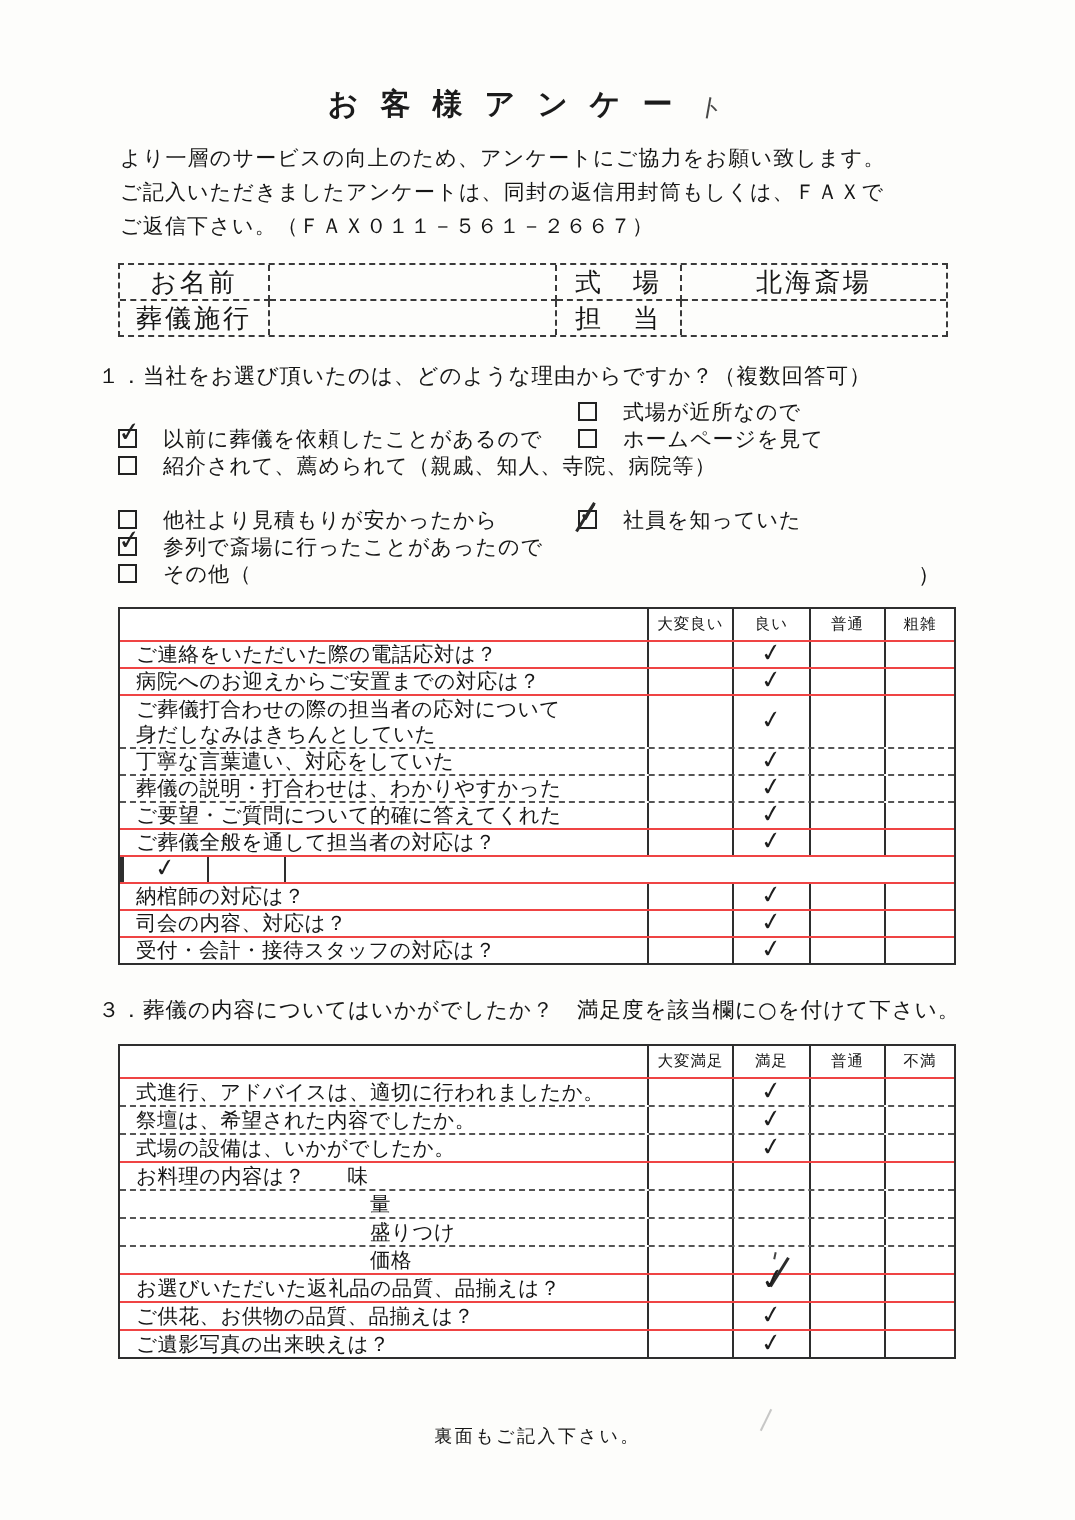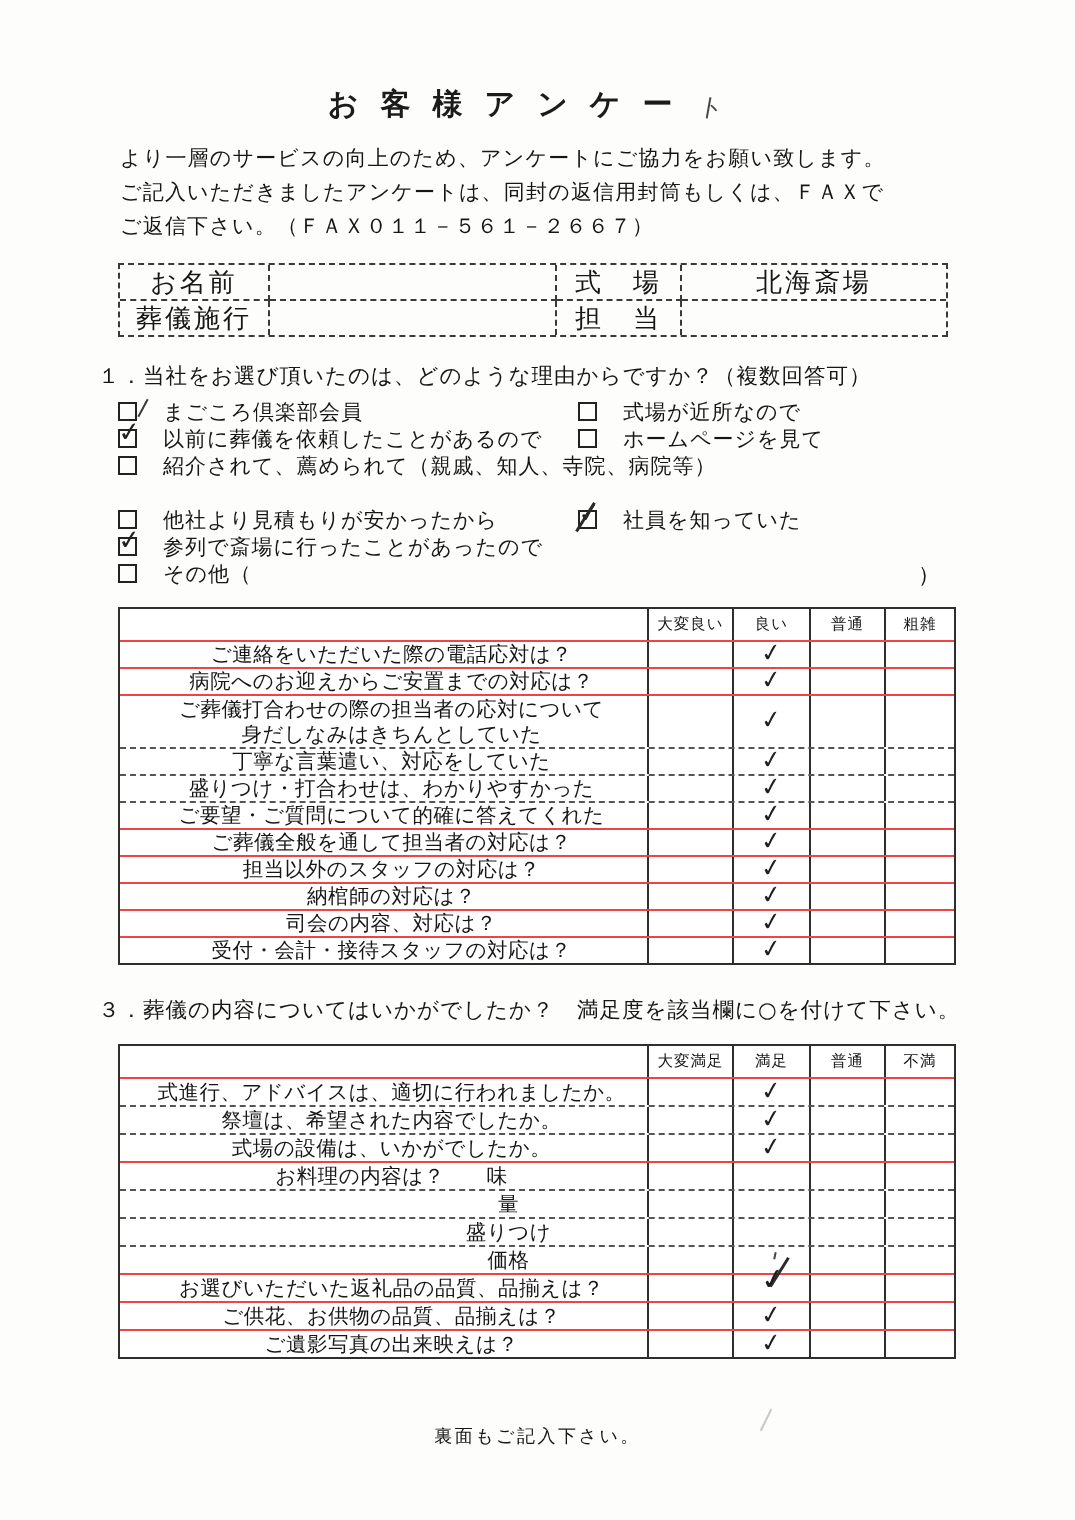--- a/index.html
+++ b/index.html
@@ -84,21 +84,21 @@
   }
   .ccell:nth-child(2){width:83px;}
   .ccell:nth-child(3){width:75px;}
   .ccell:nth-child(4){width:73px;}
   .ccell:nth-child(5){flex:1;}
   .thead{height:31px;}
   .thead .hcell{font-size:15.5px;letter-spacing:1px;}
   .q2-table .trow:not(.thead){height:25px;}
   .q2-table .trow.tall{height:51px;}
   .q3-table .trow:not(.thead){height:26px;}
-  .lab{font-size:20.5px;letter-spacing:.5px;padding-left:16px;line-height:25px;white-space:nowrap;text-align:center;}
+  .lab{font-size:20.5px;letter-spacing:.5px;padding-left:16px;line-height:25px;white-space:nowrap;}
   .lcell.indent .lab{padding-left:250px;}
   .tick{
     font-size:25px;color:#1e1e1e;line-height:1;
     transform:rotate(-8deg) translateY(-2px);z-index:2;
   }
   .tick.up{font-size:29px;transform:translate(2px,-9px) rotate(-10deg);}
   .tick.faint{
     width:2.5px;height:34px;background:#2c2c2c;
     transform:translate(8px,12px) rotate(32deg);
   }
@@ -140,26 +140,20 @@
     <div class="info-cell">北海斎場</div>
     <div class="info-cell">葬儀施行</div>
     <div class="info-cell"></div>
     <div class="info-cell">担　当</div>
     <div class="info-cell"></div>
   </div>
 
   <div class="q-heading q1-heading">１．当社をお選び頂いたのは、どのような理由からですか？（複数回答可）</div>
   <div class="q1-options">
       <div class="opt-row">
-        <div class="opt left">
-          <span class="cbx">
-            <span class="stray-slash"></span>
-          </span>
-          <span class="opt-label">まごころ倶楽部会員</span>
-        </div>
         <div class="opt right">
           <span class="cbx"></span>
           <span class="opt-label">式場が近所なので</span>
         </div>
       </div>
       <div class="opt-row">
         <div class="opt left">
           <span class="cbx">
             <span class="cbx-check">✓</span>
           </span>
@@ -256,21 +250,21 @@
         </div>
         <div class="ccell"></div>
         <div class="ccell">
           <span class="tick">✓</span>
         </div>
         <div class="ccell"></div>
         <div class="ccell"></div>
       </div>
       <div class="trow dash-sep">
         <div class="lcell">
-          <div class="lab">盛りつけ・打合わせは、わかりやすかった</div>
+          <div class="lab">葬儀の説明・打合わせは、わかりやすかった</div>
         </div>
         <div class="ccell"></div>
         <div class="ccell">
           <span class="tick">✓</span>
         </div>
         <div class="ccell"></div>
         <div class="ccell"></div>
       </div>
       <div class="trow">
         <div class="lcell">
@@ -288,23 +282,20 @@
           <div class="lab">ご葬儀全般を通して担当者の対応は？</div>
         </div>
         <div class="ccell"></div>
         <div class="ccell">
           <span class="tick">✓</span>
         </div>
         <div class="ccell"></div>
         <div class="ccell"></div>
       </div>
       <div class="trow">
-        <div class="lcell">
-          <div class="lab">担当以外のスタッフの対応は？</div>
-        </div>
         <div class="ccell"></div>
         <div class="ccell">
           <span class="tick">✓</span>
         </div>
         <div class="ccell"></div>
         <div class="ccell"></div>
       </div>
       <div class="trow">
         <div class="lcell">
           <div class="lab">納棺師の対応は？</div>

